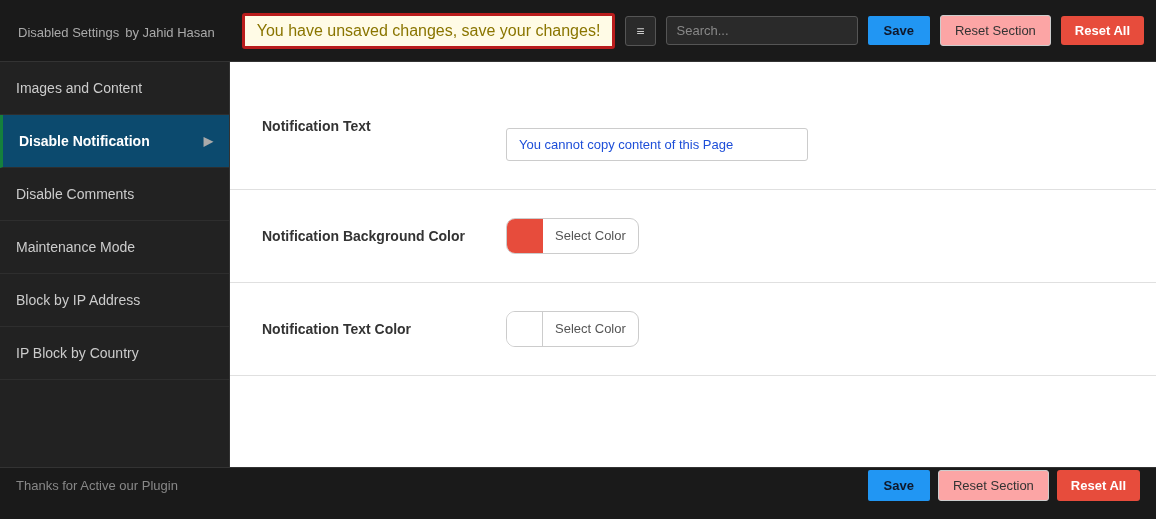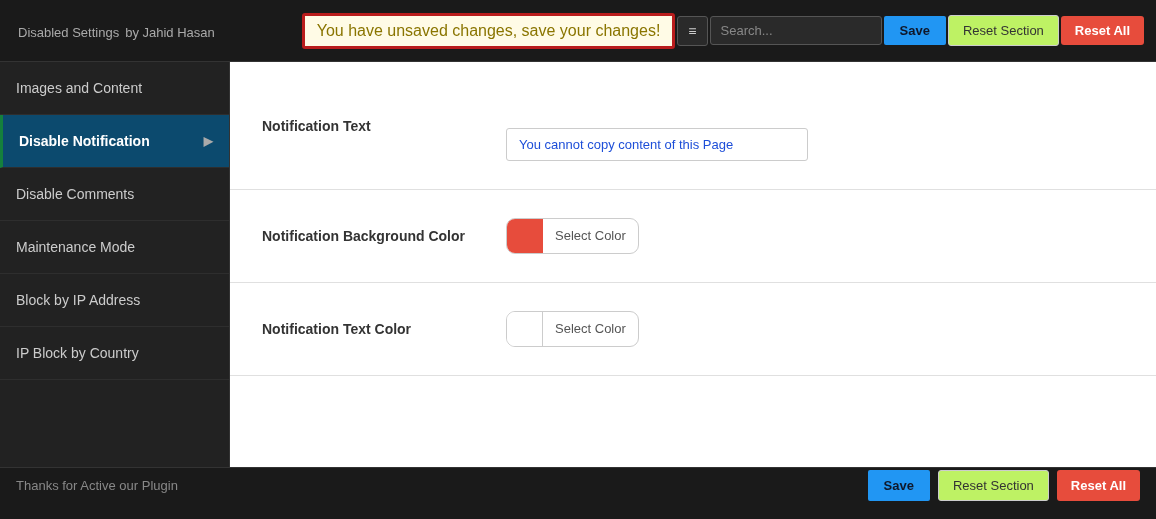--- a/index.html
+++ b/index.html
@@ -4,21 +4,21 @@
   <style>
     * { box-sizing: border-box; margin: 0; padding: 0; }
     body { font-family: Arial, sans-serif; background: #1a1a1a; color: #ccc; height: 519px; overflow: hidden; }
 
     
     .header {
       background: #1a1a1a;
       display: flex;
       align-items: center;
       padding: 20px 12px;
-      gap: 2px;
+      gap: 10px;
       height: 62px;
       border-bottom: 1px solid #333;
     }
     .header-title {
       color: #fff;
       font-size: 20px;
       font-weight: bold;
       white-space: nowrap;
     }
     .header-title span {
@@ -46,35 +46,35 @@
       border-radius: 3px;
       font-size: 14px;
     }
     .search-input {
       background: #2a2a2a;
       border: 1px solid #555;
       color: #ccc;
       padding: 6px 10px;
       font-size: 13px;
       border-radius: 3px;
-      width: 172px;
+      width: 192px;
     }
     .search-input::placeholder { color: #888; }
     .btn-save {
       background: #2196f3;
       color: #0f172a;
       border: none;
       padding: 7px 16px;
       border-radius: 2px;
       cursor: pointer;
       font-size: 13px;
       font-weight: bold;
     }
     .btn-reset-section {
-      background: #bef264;
+      background: #fca5a5;
       color: #333;
       border: 1px solid #ccc;
       padding: 7px 14px;
       border-radius: 3px;
       cursor: pointer;
       font-size: 13px;
     }
     .btn-reset-all {
       background: #e74c3c;
       color: #fff;

